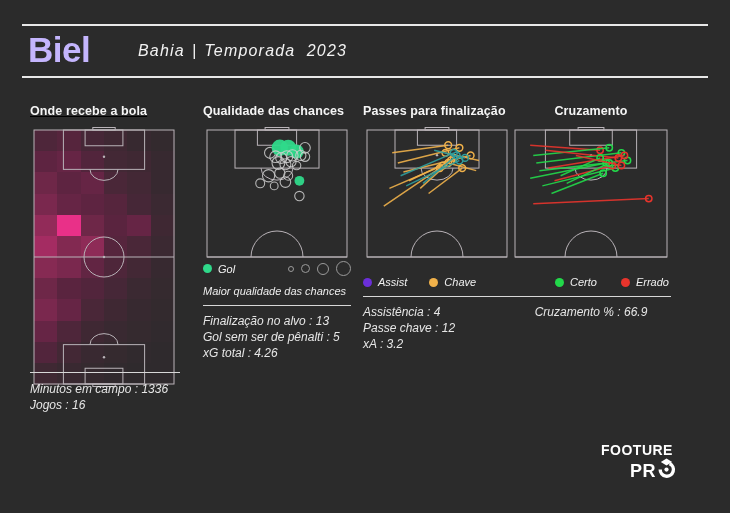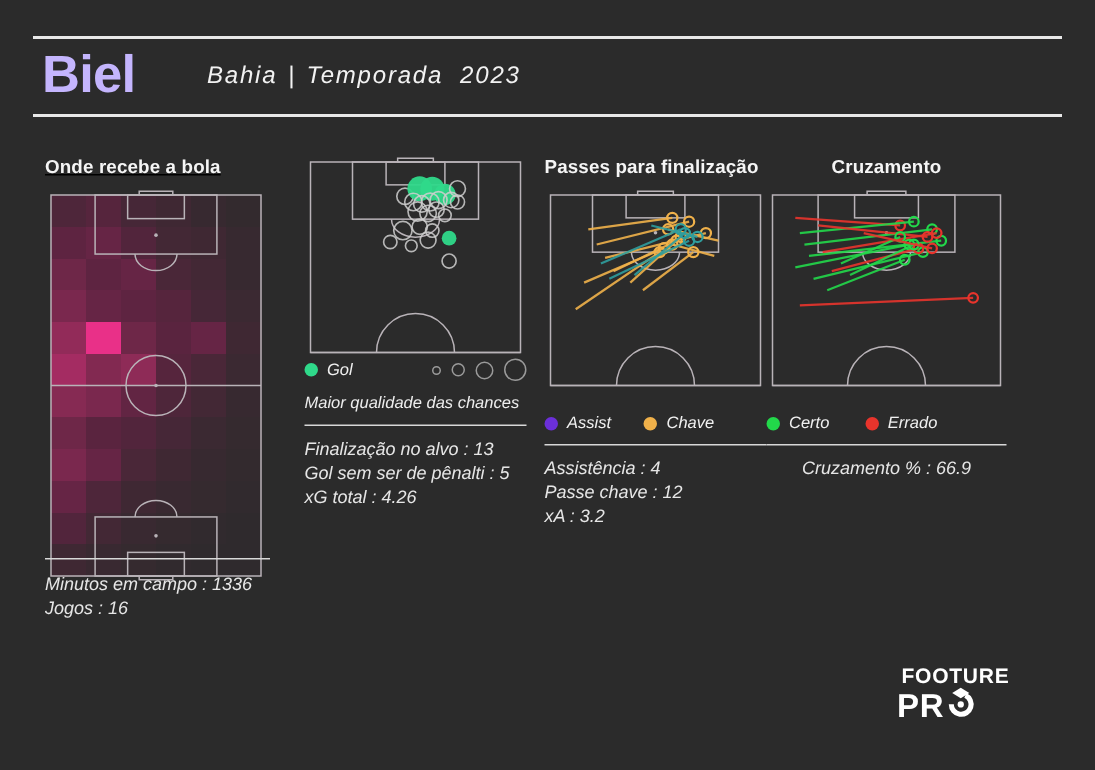--- a/index.html
+++ b/index.html
@@ -64,23 +64,23 @@
   .foot-stats{position:absolute;left:30px;top:372px;width:150px;}
   .foot-stats .divider{margin:0 0 8px 0;}
 
   
   .logo{position:absolute;left:598px;top:443px;width:78px;text-align:center;}
   .logo-top{
     font-size:14px;font-weight:bold;color:#ffffff;
     letter-spacing:0.5px;line-height:15px;
   }
   .logo-bot{
-    font-size:22px;font-weight:bold;color:#ffffff;
+    font-size:18px;font-weight:bold;color:#ffffff;
     letter-spacing:0.5px;line-height:23px;
-    display:flex;align-items:center;justify-content:flex-start;
+    display:flex;align-items:center;justify-content:flex-end;
   }
   .logo-mark{display:inline-block;margin-left:1px;}
 </style>
 </head>
 <body>
 
 <div class="stage">
 
   <div class="hdr-rule top"></div>
   <div class="player-name">Biel</div>
@@ -183,20 +183,21 @@
     </div>
   </div>
 
   <div class="foot-stats">
     <div class="divider"></div>
     <div class="stat">Minutos em campo : 1336</div>
     <div class="stat">Jogos : 16</div>
   </div>
 
   <div class="panel p2">
+    <div class="panel-title">Qualidade das chances</div>
     <svg class="pitch" id="svg-shots" width="148" height="135" viewBox="0 0 148 135">
         <rect x="4" y="4" width="140" height="127" fill="none" stroke="#b9b3b8" stroke-width="1"></rect>
         <rect x="32" y="4" width="84" height="38.1" fill="none" stroke="#b9b3b8" stroke-width="1"></rect>
         <rect x="54.4" y="4" width="39.2" height="15.24" fill="none" stroke="#b9b3b8" stroke-width="1"></rect>
         <rect x="62.1" y="1.5" width="23.8" height="2.5" fill="none" stroke="#b9b3b8" stroke-width="1"></rect>
         <circle cx="74" cy="29.146" r="1.2" fill="#b9b3b8"></circle>
         <path d="M 58 42.1 A 16 12 0 0 0 90 42.1" fill="none" stroke="#b9b3b8" stroke-width="1"></path>
         <path d="M 48 131 A 26 26 0 0 1 100 131" fill="none" stroke="#b9b3b8" stroke-width="1"></path>
         <line x1="4" y1="131" x2="144" y2="131" stroke="#b9b3b8" stroke-width="1"></line>
         <circle cx="67" cy="26.86" r="5.478505426185217" fill="none" stroke="#cfcfcf" stroke-width="1.1" stroke-opacity="0.85"></circle>
@@ -340,21 +341,21 @@
         <line x1="22.24" y1="77.66" x2="137.76" y2="72.58" stroke="#e8342c" stroke-width="1.5" stroke-opacity="0.9"></line>
         <circle cx="137.76" cy="72.58" r="3.2" fill="none" stroke="#e8342c" stroke-width="1.5"></circle>
         <line x1="49.6" y1="49.72" x2="89.12" y2="31.94" stroke="#22d84a" stroke-width="1.5" stroke-opacity="0.9"></line>
         <circle cx="89.12" cy="31.94" r="3.2" fill="none" stroke="#22d84a" stroke-width="1.5"></circle>
         <line x1="55.68000000000001" y1="57.339999999999996" x2="98.24" y2="37.02" stroke="#22d84a" stroke-width="1.5" stroke-opacity="0.9"></line>
         <circle cx="98.24" cy="37.02" r="3.2" fill="none" stroke="#22d84a" stroke-width="1.5"></circle>
         <line x1="64.80000000000001" y1="29.400000000000002" x2="110.39999999999999" y2="39.56" stroke="#e8342c" stroke-width="1.5" stroke-opacity="0.9"></line>
         <circle cx="110.39999999999999" cy="39.56" r="3.2" fill="none" stroke="#e8342c" stroke-width="1.5"></circle>
       </svg>
 
-    <div class="legend" style="justify-content:flex-start;gap:24px;margin-top:15px;">
+    <div class="legend" style="justify-content:flex-start;gap:24px;margin-top:15px;margin-left:44px;">
       <span class="legend-item">
         <span class="dot" style="background:#22d84a"></span>
         <span>Certo</span>
       </span>
       <span class="legend-item">
         <span class="dot" style="background:#e8342c"></span>
         <span>Errado</span>
       </span>
     </div>
 

